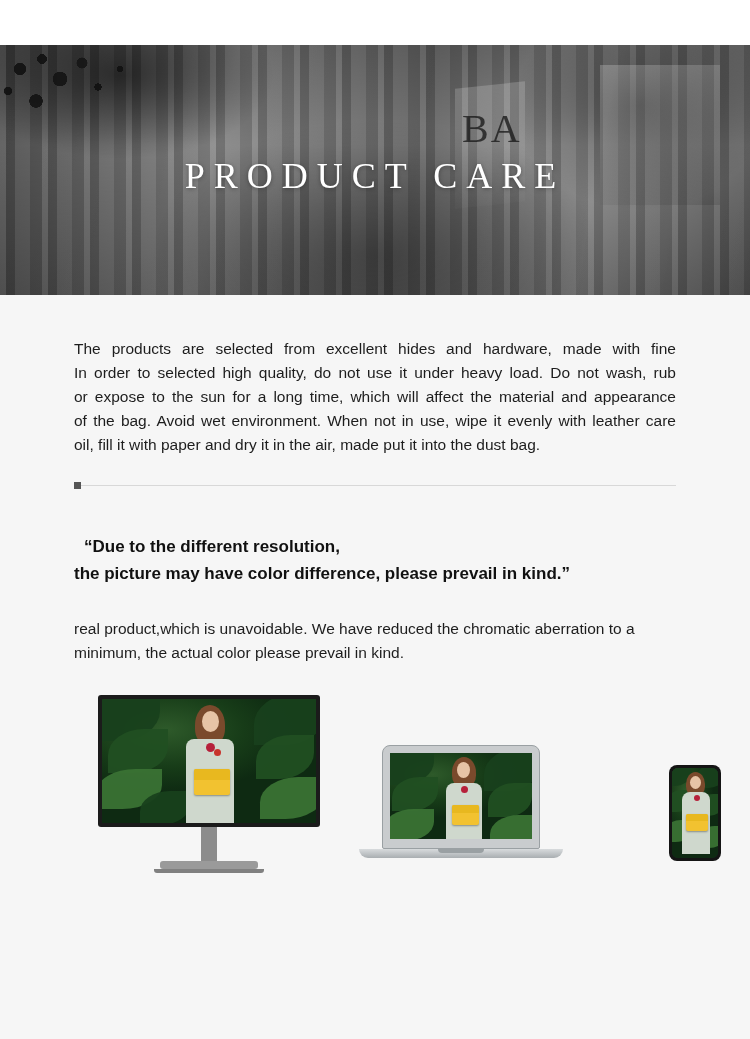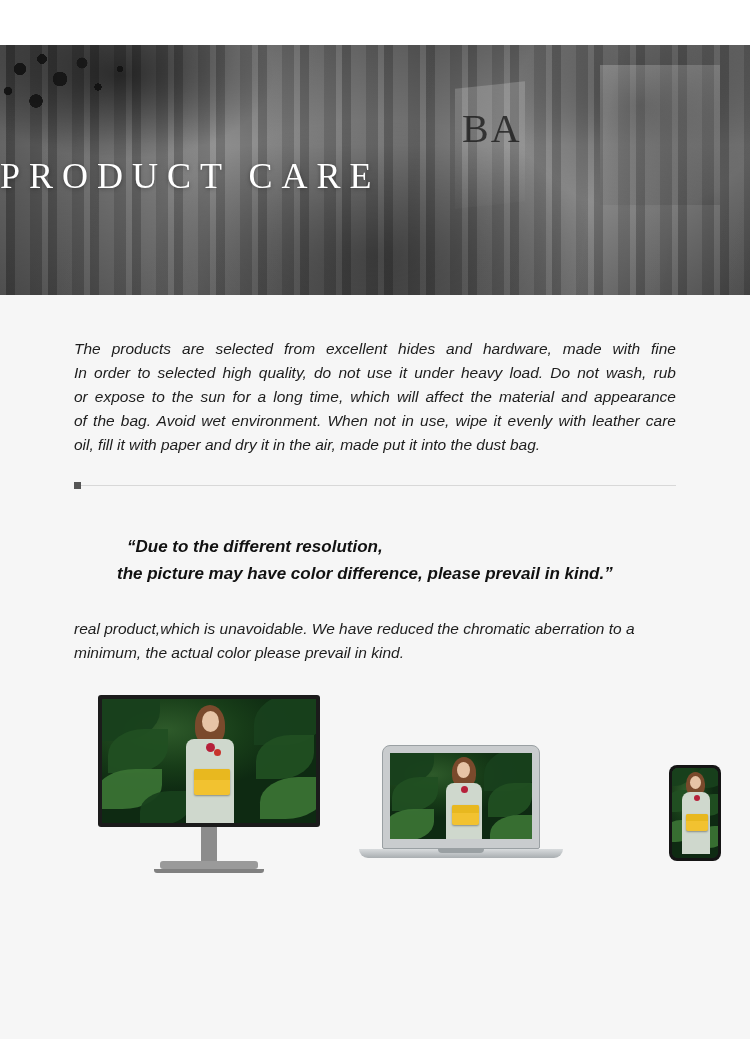--- a/index.html
+++ b/index.html
@@ -97,32 +97,32 @@
     top: 60px;
     font-family: "Liberation Serif", serif;
     font-size: 40px;
     color: rgba(20,20,20,0.75);
     letter-spacing: 2px;
   }
   .hero-title {
     position: absolute;
     left: 0; right: 0;
     top: 110px;
+    text-align: center;
     color: #ffffff;
     font-family: "Liberation Serif", serif;
     font-size: 36px;
     letter-spacing: 9px;
     font-weight: 400;
     text-shadow: 0 1px 4px rgba(0,0,0,0.35);
   }
 
   
   .content {
     padding: 0 74px;
-    font-style: italic;
   }
   .para-top {
     margin-top: 42px;
     font-size: 15.5px;
     line-height: 24px;
     color: #1d1d1d;
     text-align: justify;
   }
   .para-top .l1 { text-align: justify; text-align-last: justify; }
 
@@ -144,21 +144,20 @@
     height: 7px;
     background: #555;
   }
 
   .quote {
     margin-top: 36px;
     font-size: 17px;
     line-height: 27px;
     color: #111;
     font-weight: 600;
-    margin-left: 43px;
   }
   .quote .q1 { padding-left: 10px; display: block; }
   .quote .q2 { display: block; }
 
   .para-bottom {
     margin-top: 30px;
     font-size: 15.5px;
     line-height: 24px;
     color: #1d1d1d;
   }

